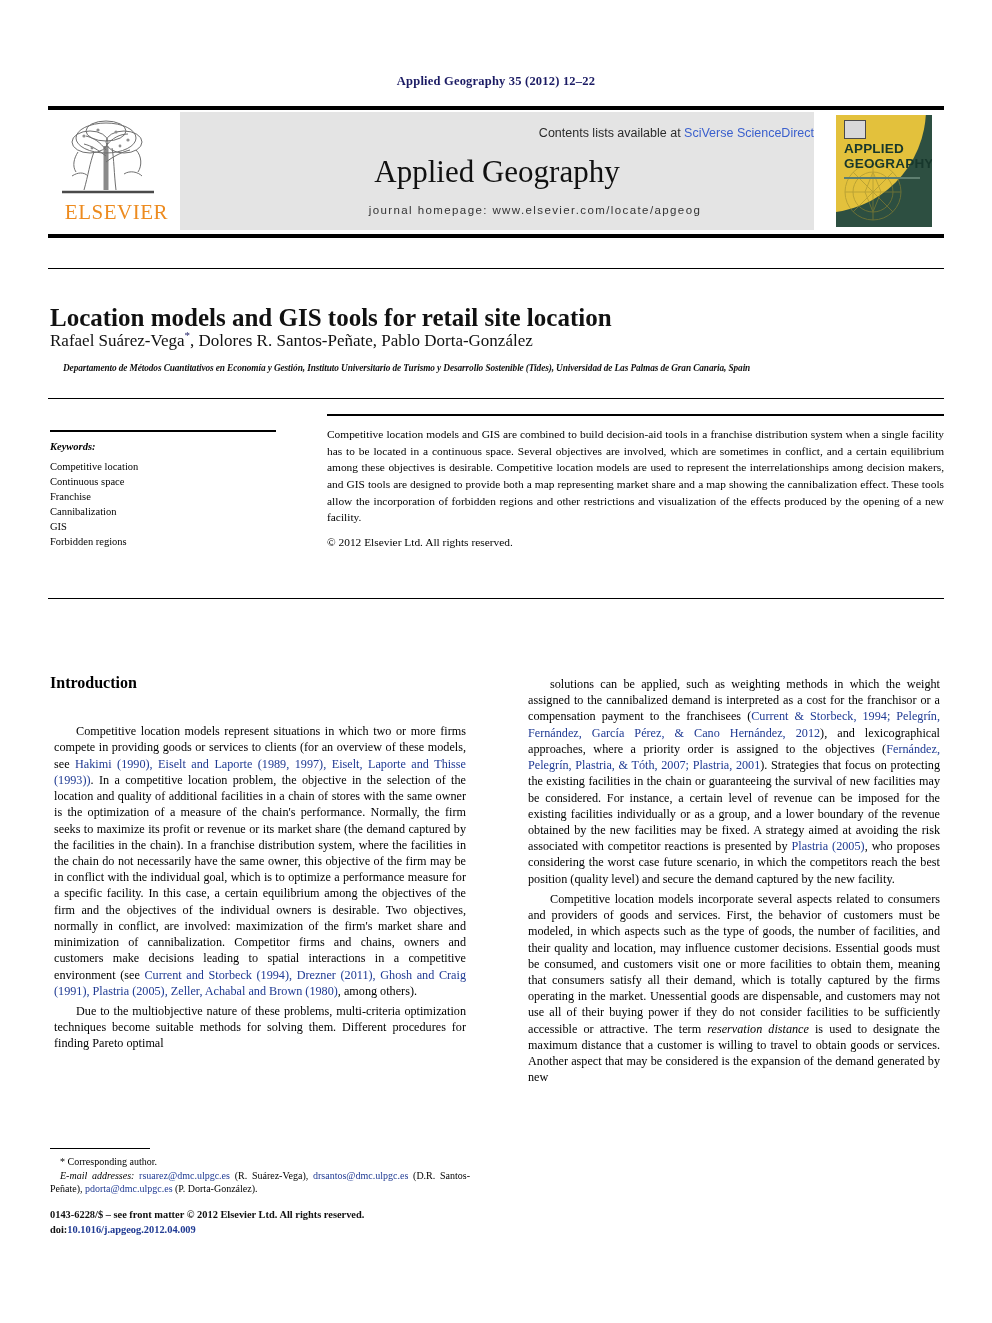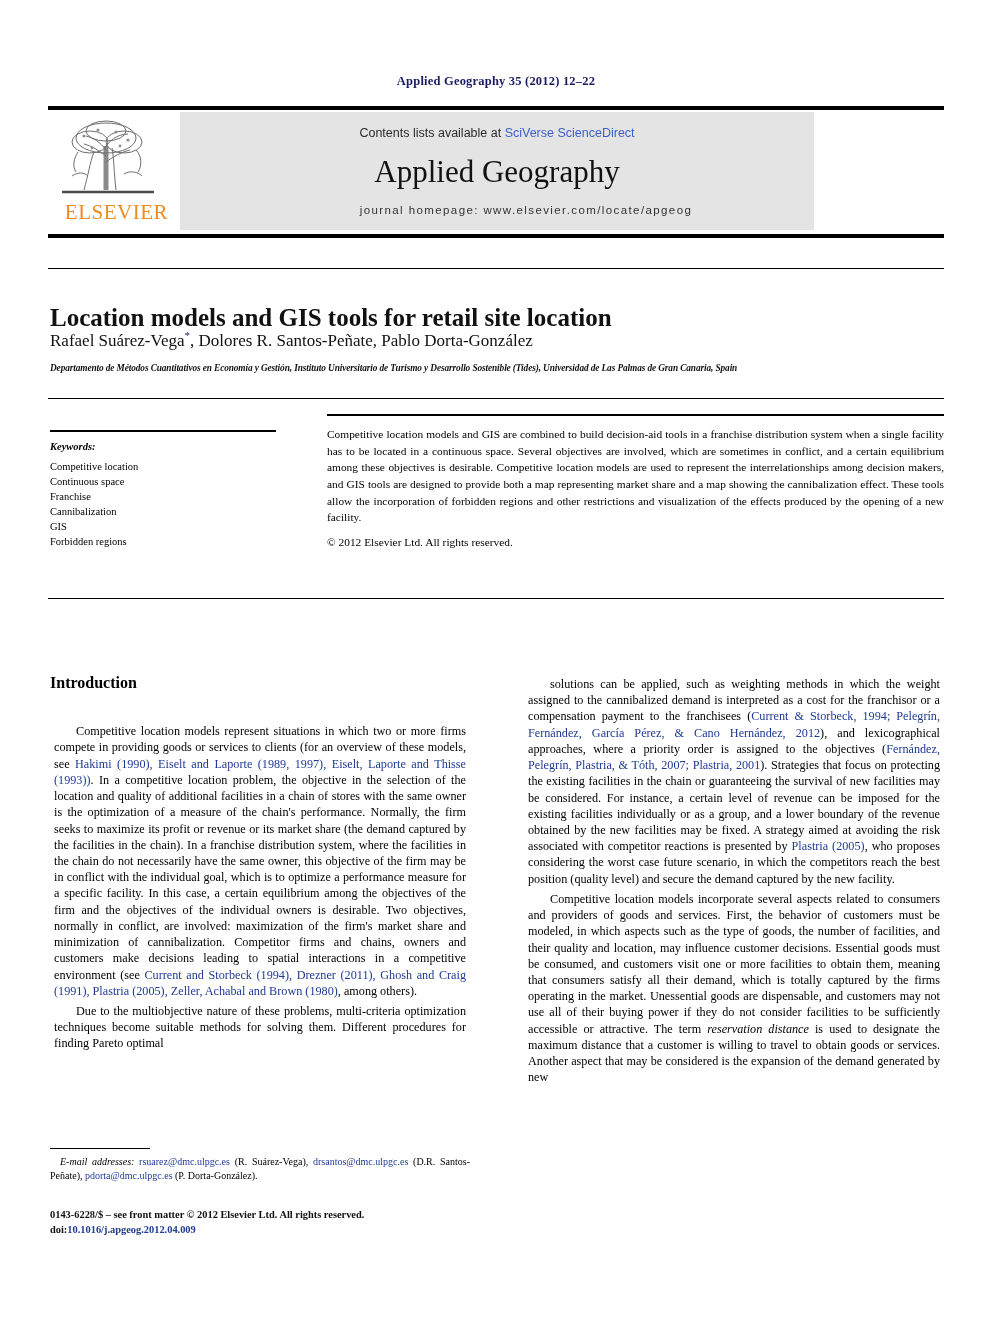--- a/index.html
+++ b/index.html
@@ -85,21 +85,21 @@
     top: 6px;
     width: 634px;
     height: 118px;
     background: #e4e4e4;
   }
   .contents-line {
     position: absolute;
     left: 0;
     top: 14px;
     width: 634px;
-    text-align: center;
+    text-align: right;
     font-family: "Liberation Sans", sans-serif;
     font-size: 12.5px;
     color: #2b2b2b;
   }
   .contents-line .sd {
     color: #3a5fcd;
   }
   .journal-title {
     position: absolute;
     left: 0;
@@ -113,20 +113,21 @@
   .homepage-line {
     position: absolute;
     left: 0;
     top: 92px;
     width: 692px;
     text-align: center;
     font-family: "Liberation Sans", sans-serif;
     font-size: 11.5px;
     letter-spacing: 1.4px;
     color: #333;
+    padding-left: 9px;
   }
   .cover-thumb {
     position: absolute;
     left: 778px;
     top: 6px;
     width: 116px;
     height: 118px;
     background: #ffffff;
     display: flex;
     align-items: center;
@@ -217,21 +218,21 @@
     width: 800px;
     font-size: 17px;
     color: #111;
   }
   .authors sup {
     font-size: 11px;
     color: #1b1b64;
   }
   .affiliation {
     position: absolute;
-    left: 50px;
+    left: 63px;
     top: 363px;
     width: 900px;
     font-size: 9.3px;
     font-style: italic;
     font-weight: bold;
     color: #111;
     letter-spacing: -.1px;
   }
 
   
@@ -412,20 +413,39 @@
     </div>
 
     <div class="journal-band">
       <div class="contents-line">
         <span>Contents lists available at </span><span class="sd">SciVerse ScienceDirect</span>
       </div>
       <div class="journal-title">Applied Geography</div>
       <div class="homepage-line">journal homepage: www.elsevier.com/locate/apgeog</div>
     </div>
 
+    <div class="cover-thumb">
+      <div class="cover-art">
+        <div class="cover-quarter"></div>
+        <svg class="cover-compass" viewBox="0 0 66 66">
+          <g stroke="#9a8a2e" fill="none" stroke-width="1">
+            <circle cx="33" cy="33" r="28"></circle>
+            <circle cx="33" cy="33" r="20"></circle>
+            <path d="M33 5 L33 61 M5 33 L61 33 M13 13 L53 53 M53 13 L13 53"></path>
+            <path d="M33 13 L41 33 L33 53 L25 33 Z"></path>
+          </g>
+        </svg>
+        <div class="cover-els"></div>
+        <div class="cover-text">
+          <div class="l1">APPLIED</div>
+          <div class="l2">GEOGRAPHY</div>
+        </div>
+        <div class="cover-underline"></div>
+      </div>
+    </div>
   </div>
 
   <div class="title-rule" style="top:268px;"></div>
   <h1 class="article-title">Location models and GIS tools for retail site location</h1>
   <div class="authors">
     <span>Rafael Suárez-Vega</span><sup>*</sup><span>, Dolores R. Santos-Peñate, Pablo Dorta-González</span>
   </div>
   <div class="affiliation">Departamento de Métodos Cuantitativos en Economía y Gestión, Instituto Universitario de Turismo y Desarrollo Sostenible (Tides), Universidad de Las Palmas de Gran Canaria, Spain</div>
 
   <div class="abs-rule-top"></div>
@@ -455,20 +475,21 @@
     <p>Due to the multiobjective nature of these problems, multi-criteria optimization techniques become suitable methods for solving them. Different procedures for finding Pareto optimal</p>
   </div>
 
   <div class="col col-right">
     <p><span>solutions can be applied, such as weighting methods in which the weight assigned to the cannibalized demand is interpreted as a cost for the franchisor or a compensation payment to the franchisees (</span><span class="ref">Current &amp; Storbeck, 1994; Pelegrín, Fernández, García Pérez, &amp; Cano Hernández, 2012</span><span>), and lexicographical approaches, where a priority order is assigned to the objectives (</span><span class="ref">Fernández, Pelegrín, Plastria, &amp; Tóth, 2007; Plastria, 2001</span><span>). Strategies that focus on protecting the existing facilities in the chain or guaranteeing the survival of new facilities may be considered. For instance, a certain level of revenue can be imposed for the existing facilities individually or as a group, and a lower boundary of the revenue obtained by the new facilities may be fixed. A strategy aimed at avoiding the risk associated with competitor reactions is presented by </span><span class="ref">Plastria (2005)</span><span>, who proposes considering the worst case future scenario, in which the competitors reach the best position (quality level) and secure the demand captured by the new facility.</span></p>
     <p><span>Competitive location models incorporate several aspects related to consumers and providers of goods and services. First, the behavior of customers must be modeled, in which aspects such as the type of goods, the number of facilities, and their quality and location, may influence customer decisions. Essential goods must be consumed, and customers visit one or more facilities to obtain them, meaning that consumers satisfy all their demand, which is totally captured by the firms operating in the market. Unessential goods are dispensable, and customers may not use all of their buying power if they do not consider facilities to be sufficiently accessible or attractive. The term </span><i>reservation distance</i><span> is used to designate the maximum distance that a customer is willing to travel to obtain goods or services. Another aspect that may be considered is the expansion of the demand generated by new</span></p>
   </div>
 
   <div class="foot-rule"></div>
   <div class="footnote">
+    <div class="star-line">* Corresponding author.</div>
     <div class="email-line">
       <i>E-mail addresses:</i>
       <span class="mail">rsuarez@dmc.ulpgc.es</span>
       <span>(R. Suárez-Vega)</span>,
       <span class="mail">drsantos@dmc.ulpgc.es</span>
       <span>(D.R. Santos-Peñate)</span>,
       <span class="mail">pdorta@dmc.ulpgc.es</span>
       <span>(P. Dorta-González)</span>.
     </div>
   </div>

